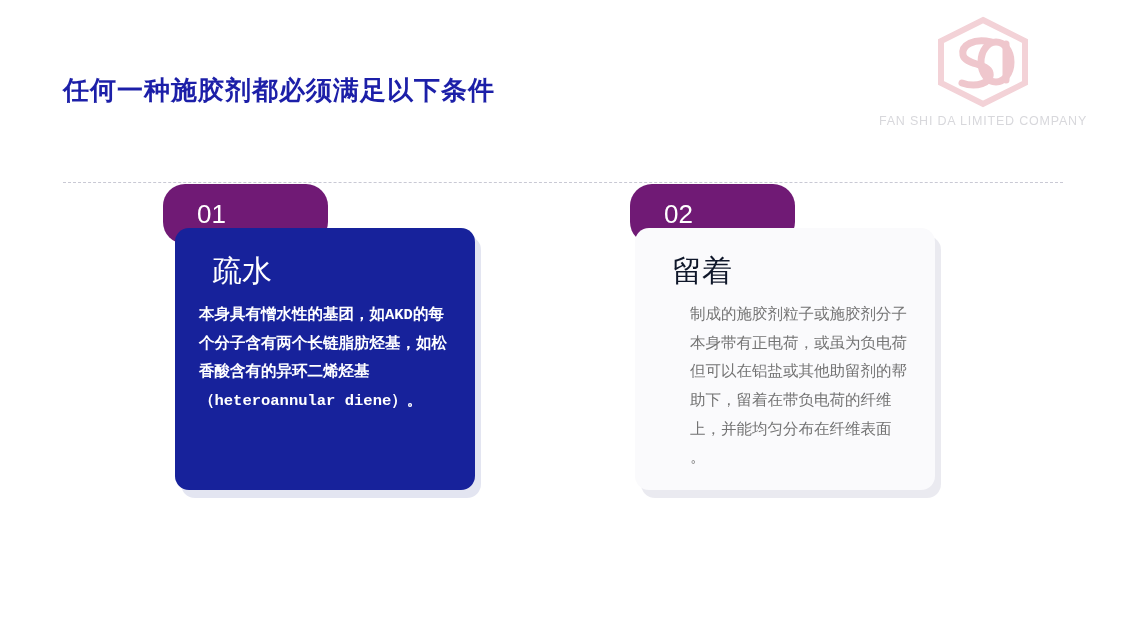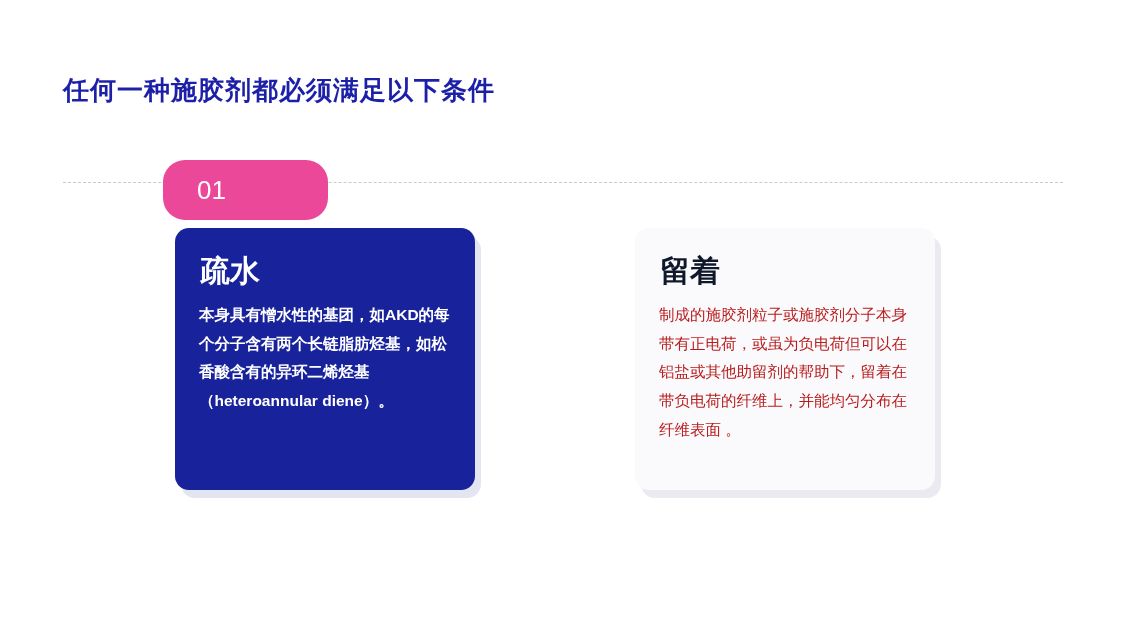--- a/index.html
+++ b/index.html
@@ -64,28 +64,29 @@
     height: 0;
     border-top: 1px dashed #c9c9d4;
   }
 
   
   .pill {
     position: absolute;
     height: 60px;
     width: 165px;
     border-radius: 22px;
-    background: #ec4899;
+    background: #701a75;
     color: #ffffff;
     font-size: 26px;
     display: flex;
     align-items: center;
     padding-left: 34px;
     box-sizing: border-box;
     font-family: "Liberation Sans", sans-serif;
+    margin-top: 24px;
   }
   .pill-1 { left: 163px; top: 160px; }
   .pill-2 { left: 630px; top: 160px; }
 
   
   .card {
     position: absolute;
     width: 300px;
     border-radius: 14px;
     box-sizing: border-box;
@@ -100,53 +101,72 @@
   }
   .card-2 {
     left: 635px;
     top: 228px;
     height: 262px;
     background: #fafafc;
     box-shadow: 6px 8px 0 0 rgba(232,232,238,0.9);
   }
   .card-heading {
     font-size: 30px;
-    font-weight: bold;
+    font-weight: normal;
     line-height: 1.1;
-    margin: 0 0 14px 1px;
+    margin: 0 0 14px 13px;
     font-family: "Liberation Sans", sans-serif;
   }
   .card-1 .card-heading { color: #ffffff; }
   .card-2 .card-heading { color: #0f172a; }
 
   .card-body {
     font-size: 15.5px;
     line-height: 1.85;
-    font-family: Liberation Sans, sans-serif;
+    font-family: Liberation Mono, monospace;
   }
   .card-1 .card-body {
     color: #ffffff;
     font-weight: bold;
   }
   .card-2 .card-body {
-    color: #b91c1c;
+    color: #737373;
+    margin-left: 31px;
   }
 </style>
 </head>
 <body>
 
 <div class="slide">
 
+  <div class="logo-block">
+    <div class="logo-mark">
+      <svg width="110" height="96" viewBox="0 0 110 96" xmlns="http://www.w3.org/2000/svg">
+        <g fill="none" stroke="#f3d2d7" stroke-width="6">
+          <path d="M55 6 L97 27 L97 69 L55 90 L13 69 L13 27 Z"></path>
+        </g>
+        <g fill="none" stroke="#efc7cd" stroke-width="7" stroke-linecap="round">
+          <path d="M63 28 C46 24, 33 31, 35 41 C37 51, 60 49, 62 59 C64 69, 48 74, 34 69"></path>
+          <path d="M78 30 L78 66"></path>
+          <ellipse cx="68" cy="48" rx="15" ry="20"></ellipse>
+        </g>
+      </svg>
+    </div>
+    <div class="logo-caption">FAN SHI DA LIMITED COMPANY</div>
+  </div>
 
   <div class="slide-title">任何一种施胶剂都必须满足以下条件</div>
 
   <div class="divider"></div>
 
   <div class="pill pill-1">
     <span>01</span>
+  </div>
+  <div class="pill pill-2">
+    <span>02</span>
   </div>
 
   <div class="card card-1">
     <div class="card-heading">疏水</div>
     <div class="card-body">本身具有憎水性的基团，如AKD的每个分子含有两个长链脂肪烃基，如松香酸含有的异环二烯烃基（heteroannular diene）。</div>
   </div>
 
   <div class="card card-2">
     <div class="card-heading">留着</div>
     <div class="card-body">制成的施胶剂粒子或施胶剂分子本身带有正电荷，或虽为负电荷但可以在铝盐或其他助留剂的帮助下，留着在带负电荷的纤维上，并能均匀分布在纤维表面 。</div>

